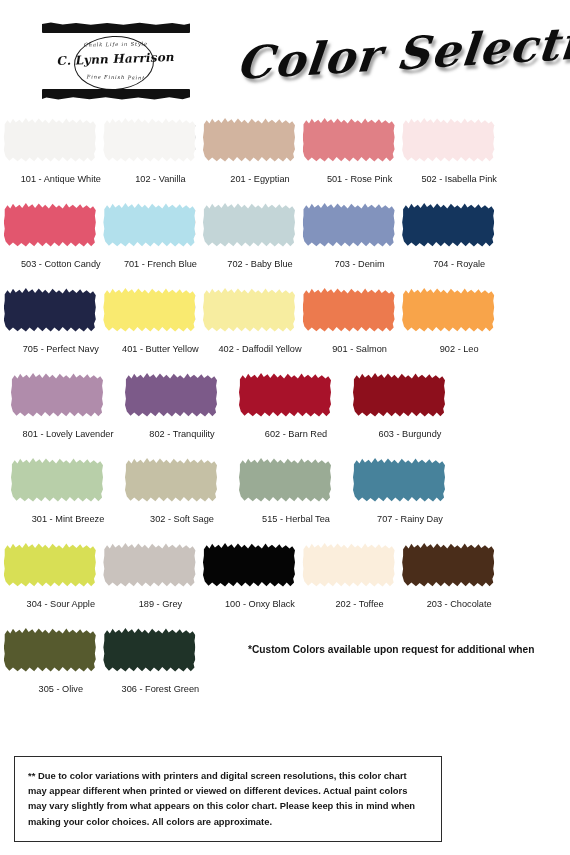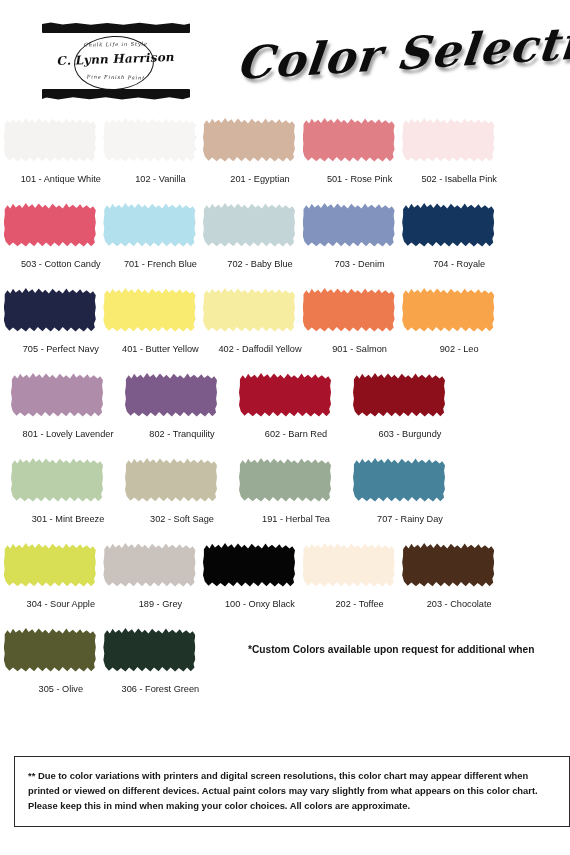--- a/index.html
+++ b/index.html
@@ -158,21 +158,21 @@
     color: #141414;
     white-space: nowrap;
   }
   .row-with-note { position: relative; }
 
   
   #disclaimer {
     position: absolute;
     left: 14px;
     top: 756px;
-    width: 556px;
+    width: 428px;
     padding: 11px 13px 12px 13px;
     border: 1.6px solid #2b2b2b;
     box-sizing: border-box;
     font-size: 9.4px;
     line-height: 1.62;
     font-weight: bold;
     color: #171717;
     text-align: left;
   }
 </style>
@@ -325,21 +325,21 @@
       </div>
       <div class="swatch-cell">
         <div class="chip-wrap">
           <div class="chip" style="background: rgb(197, 192, 165);"></div>
           <div class="chip-label">302 - Soft Sage</div>
         </div>
       </div>
       <div class="swatch-cell">
         <div class="chip-wrap">
           <div class="chip" style="background: rgb(154, 171, 149);"></div>
-          <div class="chip-label">191 - Herbal Tea</div>
+          <div class="chip-label">515 - Herbal Tea</div>
         </div>
       </div>
       <div class="swatch-cell">
         <div class="chip-wrap">
           <div class="chip" style="background: rgb(71, 130, 155);"></div>
           <div class="chip-label">707 - Rainy Day</div>
         </div>
       </div>
     </div>
     <div class="swatch-row">

